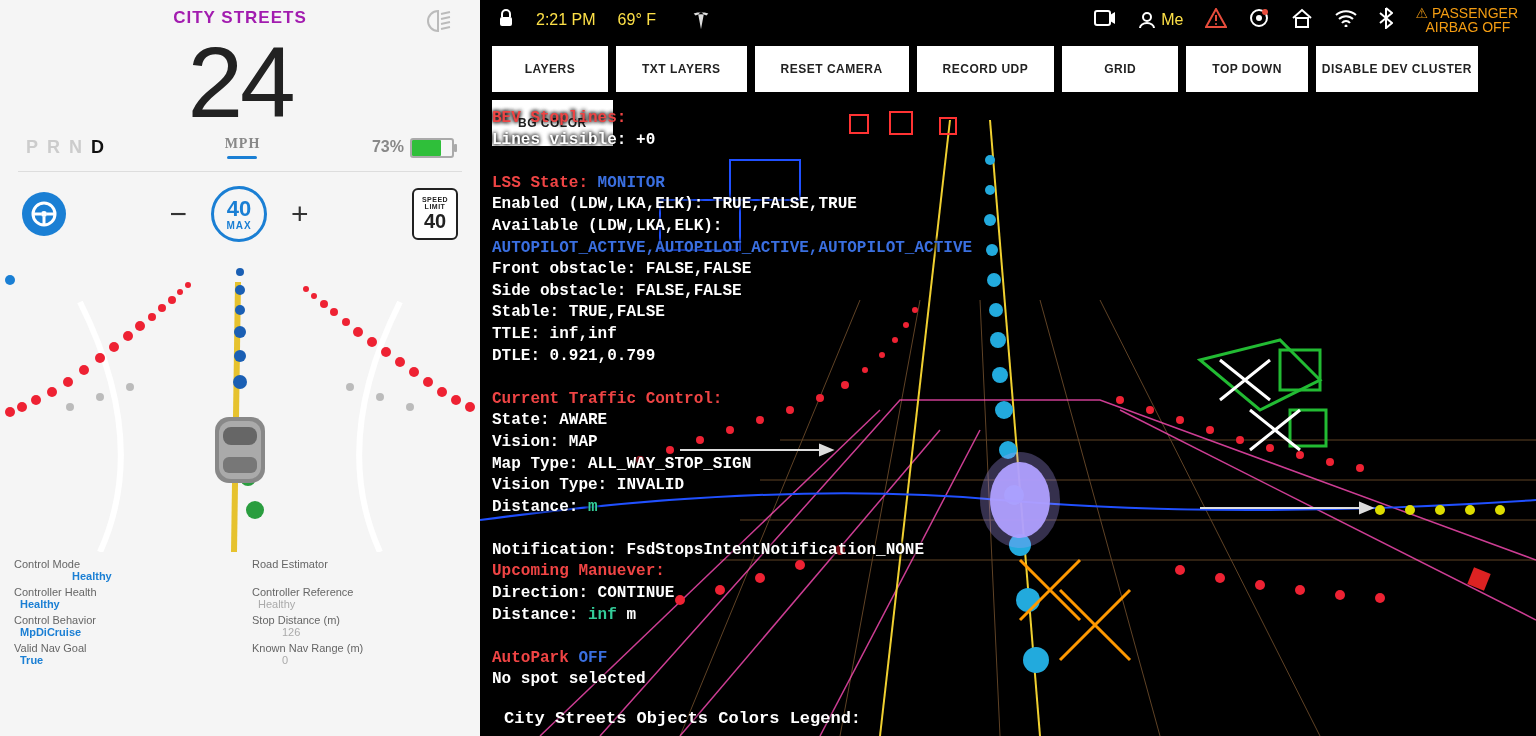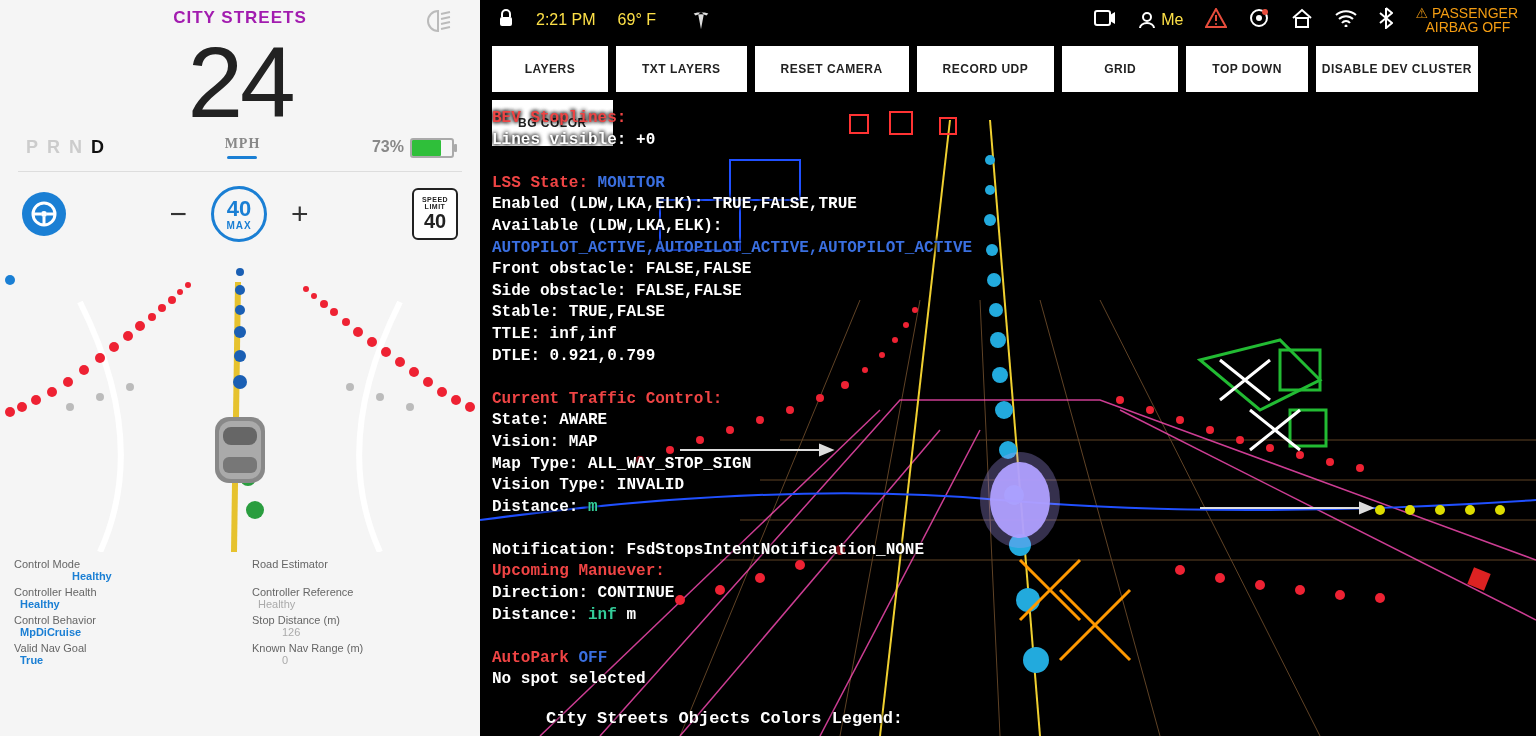--- a/index.html
+++ b/index.html
@@ -131,21 +131,21 @@
   }
   .debug-canvas svg{width:100%;height:100%;}
   .debug-text{
     position:absolute; left:12px; top:108px; font-size:16px; line-height:1.35;
     font-weight:700; max-width:560px; z-index:5;
     text-shadow:0 0 4px #000, 0 0 4px #000;
   }
   .hdr{color:#ef4444;text-align:right;}
   .blue{color:#3a6fe0;}
   .infv{color:#3c9;}
-  .legend{position:absolute;left:24px;bottom:8px;font-size:17px;font-weight:700;z-index:5;text-shadow:0 0 4px #000;margin-left:42px;}
+  .legend{position:absolute;left:24px;bottom:8px;font-size:17px;font-weight:700;z-index:5;text-shadow:0 0 4px #000;}
 </style>
 </head>
 <body>
 
 <div class="left">
   <div class="left-top">
     <div class="mode-label">CITY STREETS</div>
     <div class="headlight-icon">
       <svg width="30" height="22" viewBox="0 0 30 22">
           <path d="M16 1 A10 10 0 0 0 16 21 L16 1 Z" fill="none" stroke="#bbb" stroke-width="2"></path>

